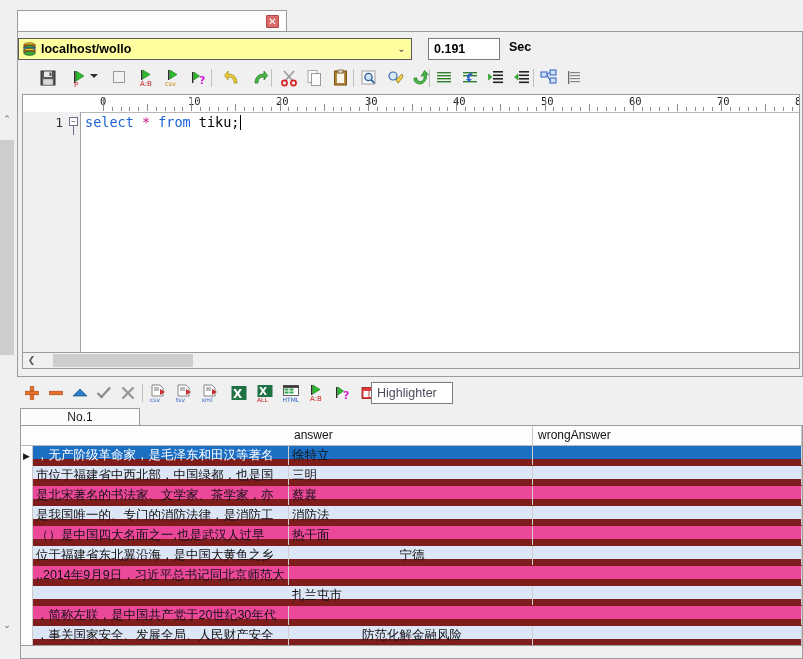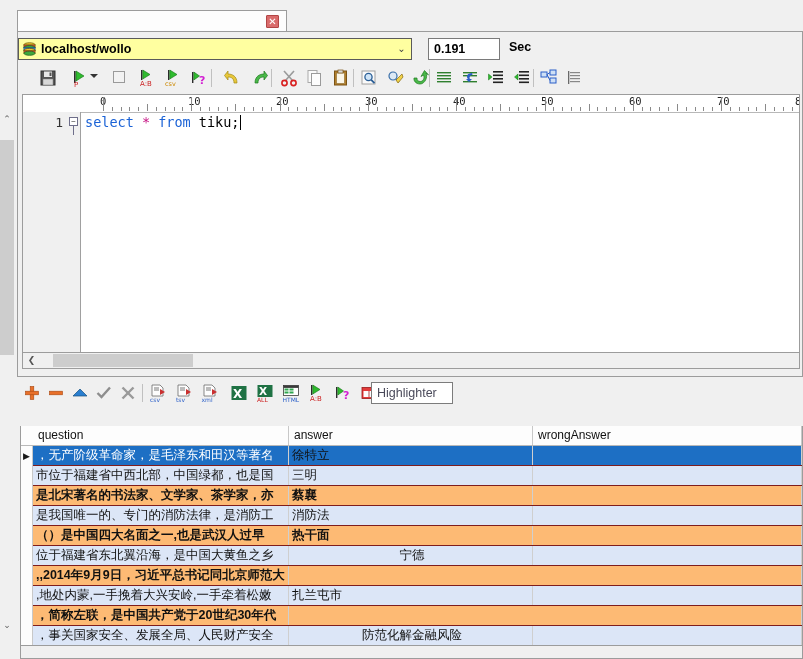--- a/index.html
+++ b/index.html
@@ -125,22 +125,22 @@
     position:absolute;left:20px;top:426px;width:783px;height:220px;
     background:#fff;border:1px solid #9c9c9c;border-top:none;box-sizing:border-box;overflow:hidden;
   }
   .grid-indicator-col{position:absolute;left:0;top:0;width:12px;height:219px;background:#fdfdfd;border-right:1px solid #c8c8c8;box-sizing:border-box;}
   .hdr-row{position:absolute;left:0;top:0;width:781px;height:19px;background:#fdfdfd;border-bottom:1px solid #b9b9b9;}
   .hdr-cell{
     position:absolute;top:0;height:19px;line-height:18px;
     font-size:12px;color:#111;padding-left:5px;box-sizing:border-box;
     border-right:1px solid #c8c8c8;background:#fdfdfd;
   }
-  .row{position:absolute;left:12px;height:20px;width:769px;border-bottom:1px solid #7f1d1d;box-sizing:border-box;}
-  .row.odd{background:#fdba74;font-weight:bold;}
+  .row{position:absolute;left:12px;height:20px;width:769px;border-bottom:7px solid #7f1d1d;box-sizing:border-box;}
+  .row.odd{background:#ec4899;}
   .row.even{background:#dce6f7;}
   .row.sel{background:#1d6fc4;}
   .cell{
     position:absolute;top:0;height:19px;line-height:19px;
     font-size:12.5px;color:#111;padding-left:3px;overflow:hidden;white-space:nowrap;
     border-right:1px solid #cfcfcf;box-sizing:border-box;
   }
   .row.sel .cell.c0{color:#ffffff;}
   .rowmark{
     position:absolute;left:2px;width:9px;height:20px;color:#1a1a1a;font-size:9px;line-height:20px;
@@ -573,25 +573,28 @@
       <svg class="tb-ico" viewBox="0 0 18 18">
         <rect x="2" y="3.5" width="14" height="11" fill="#e23a3a" stroke="#9a1818" stroke-width="0.8"></rect>
         <rect x="3.5" y="7" width="11" height="6" fill="#fdfdfd"></rect>
         <line x1="9" y1="7" x2="9" y2="13" stroke="#9a1818" stroke-width="0.8"></line>
       </svg>
     </div>
   </div>
 
   <div class="hl-box">Highlighter</div>
 
+  <div class="res-tabstrip">
+    <div class="res-tab">No.1</div>
+    <div class="res-tab-underline"></div>
+  </div>
 
   <div class="grid">
     <div class="grid-indicator-col"></div>
     <div class="hdr-row" id="hdr-row">
-        <div class="hdr-cell" style="left: 12px; width: 256px;">question</div>
         <div class="hdr-cell" style="left: 268px; width: 244px;">answer</div>
         <div class="hdr-cell" style="left: 512px; width: 269px;">wrongAnswer</div>
       </div>
     <div id="rows-host">
         <div class="row sel" style="top: 20px;">
           <div class="cell c0" style="left: 0px; width: 256px;">，无产阶级革命家，是毛泽东和田汉等著名</div>
           <div class="cell c1" style="left: 256px; width: 244px;">徐特立</div>
           <div class="cell c2" style="left: 500px; width: 269px;"></div>
         </div>
         <div class="rowmark" style="top: 20px;">▶</div>
@@ -618,21 +621,20 @@
         <div class="row even" style="top: 120px;">
           <div class="cell c0" style="left: 0px; width: 256px;">位于福建省东北翼沿海，是中国大黄鱼之乡</div>
           <div class="cell c1" style="left: 256px; width: 244px; text-align: center;">宁德</div>
           <div class="cell c2" style="left: 500px; width: 269px;"></div>
         </div>
         <div class="row odd" style="top: 140px;">
           <div class="cell c0" style="left: 0px; width: 256px;">,,2014年9月9日，习近平总书记同北京师范大</div>
           <div class="cell c2" style="left: 500px; width: 269px;"></div>
         </div>
         <div class="row even" style="top: 160px;">
-          <div class="cell c0" style="left: 0px; width: 256px;">,地处内蒙,一手挽着大兴安岭,一手牵着松嫩</div>
           <div class="cell c1" style="left: 256px; width: 244px;">扎兰屯市</div>
           <div class="cell c2" style="left: 500px; width: 269px;"></div>
         </div>
         <div class="row odd" style="top: 180px;">
           <div class="cell c0" style="left: 0px; width: 256px;">，简称左联，是中国共产党于20世纪30年代</div>
           <div class="cell c2" style="left: 500px; width: 269px;"></div>
         </div>
         <div class="row even" style="top: 200px;">
           <div class="cell c0" style="left: 0px; width: 256px;">，事关国家安全、发展全局、人民财产安全</div>
           <div class="cell c1" style="left: 256px; width: 244px; text-align: center;">防范化解金融风险</div>

